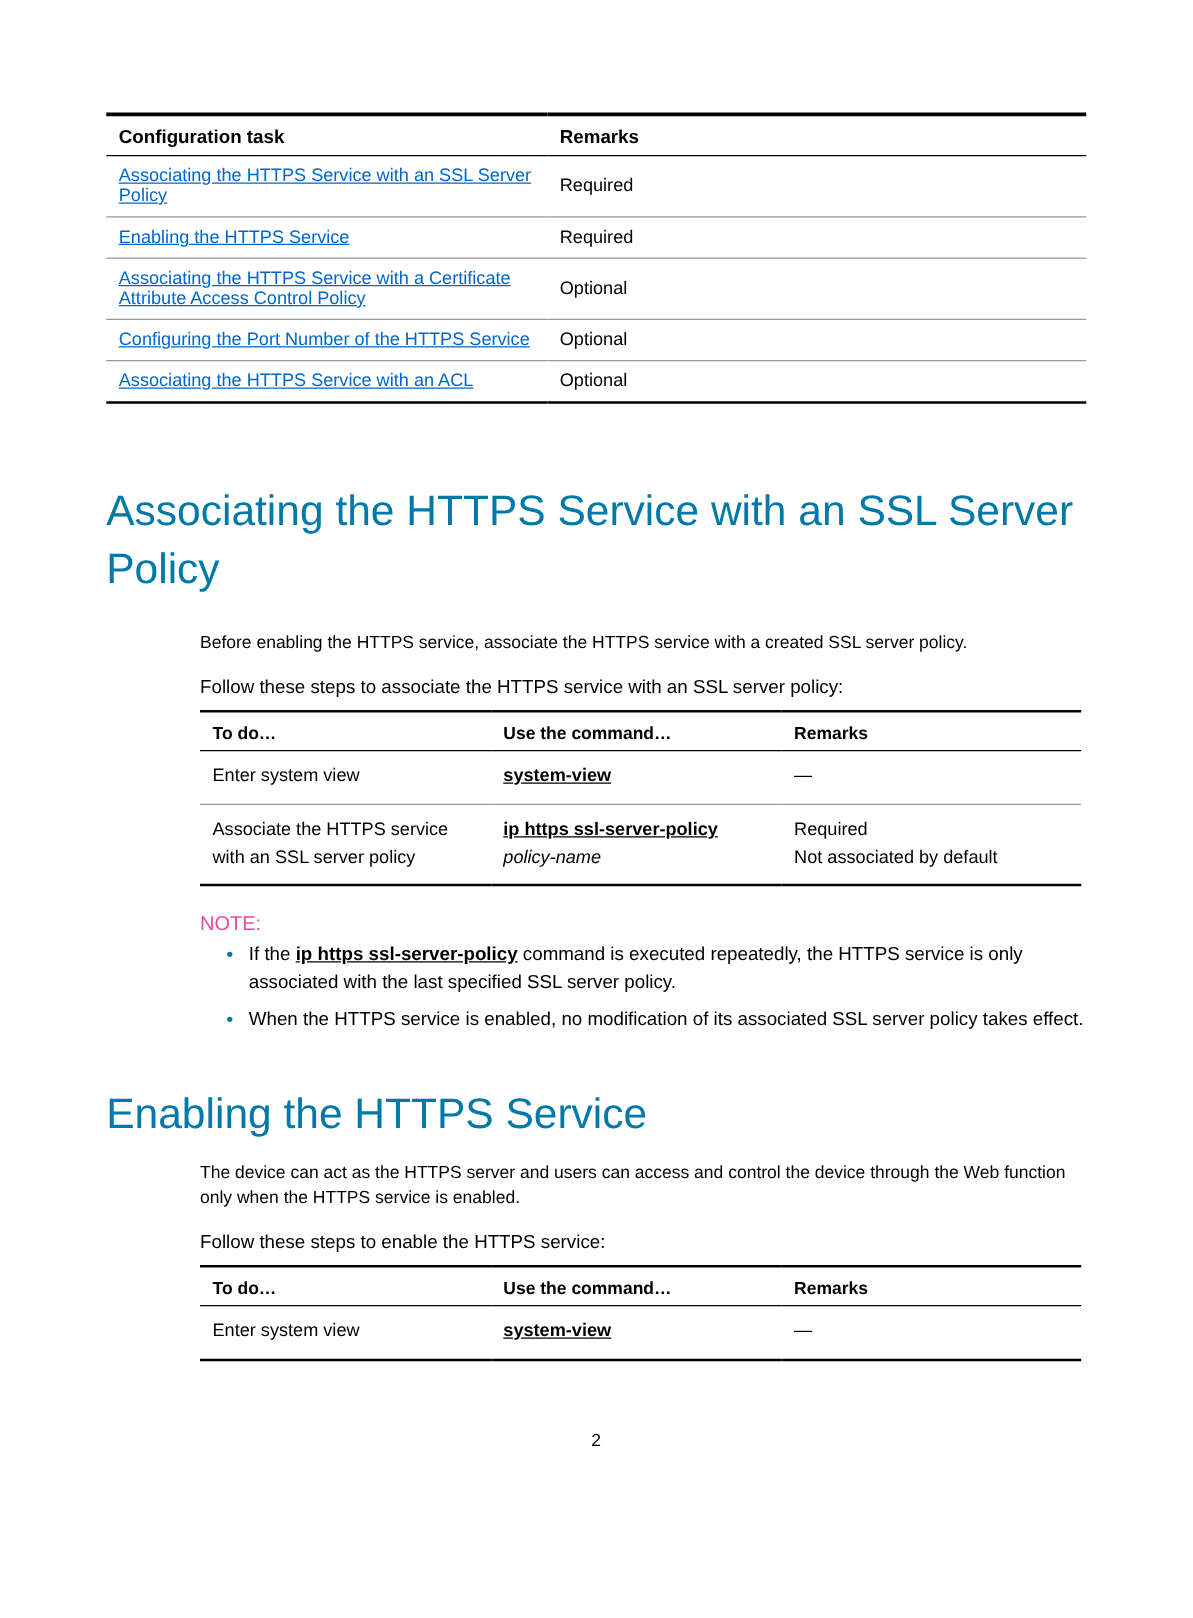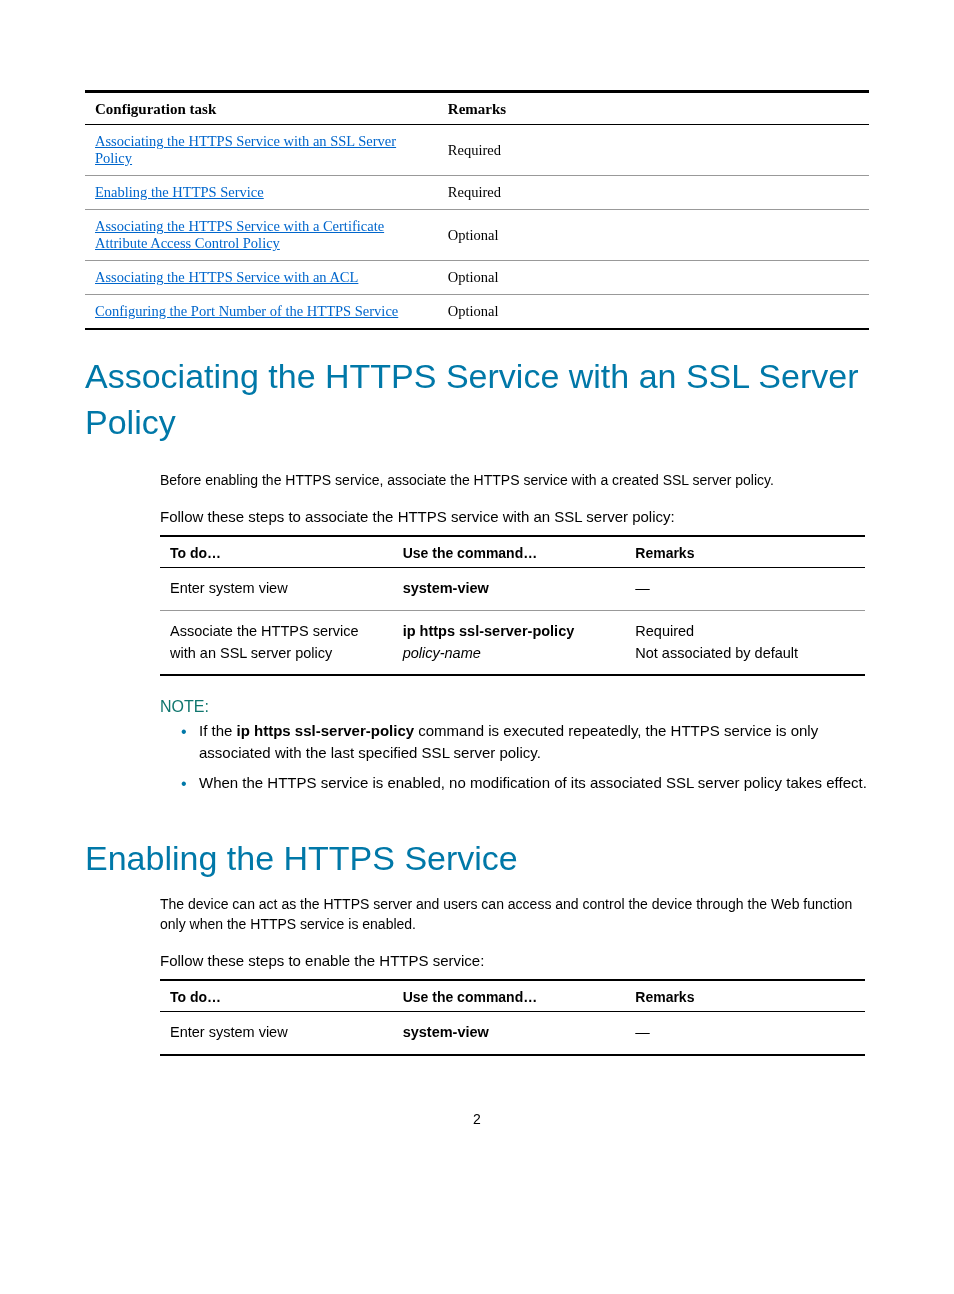--- a/index.html
+++ b/index.html
@@ -8,22 +8,21 @@
     background: #fff;
     width: 954px;
     margin: 0 auto;
     padding: 90px 85px 60px 85px;
     color: #000;
     font-size: 15px;
   }
   .config-table {
     width: 100%;
     border-collapse: collapse;
-    margin-bottom: 24px;
-    font-family: Liberation Serif, serif;
+    margin-bottom: 64px;
   }
   .config-table thead th {
     text-align: left;
     font-weight: bold;
     padding: 8px 10px 6px 10px;
     border-top: 3px solid #000;
     border-bottom: 1.5px solid #000;
     font-size: 15px;
   }
   .config-table tbody td {
@@ -83,25 +82,25 @@
   .steps-table tbody td {
     font-size: 14.5px;
     padding: 10px 10px;
     border-bottom: 1px solid #999;
     vertical-align: middle;
     line-height: 1.5;
   }
   .steps-table tbody tr:last-child td {
     border-bottom: 2px solid #000;
   }
-  .cmd-bold { font-weight: bold; }
+  .cmd-bold { font-weight: bold; text-decoration: underline; }
   .italic { font-style: italic; }
   
   .note-label {
-    color: #0f766e;
+    color: #ec4899;
     font-size: 16px;
     padding-left: 75px;
     margin-bottom: 4px;
   }
   .note-list {
     list-style: none;
     padding-left: 96px;
     margin-bottom: 10px;
   }
   .note-list li {
@@ -142,25 +141,25 @@
     </tr>
     <tr>
       <td><span class="link">Enabling the HTTPS Service</span></td>
       <td>Required</td>
     </tr>
     <tr>
       <td><span class="link">Associating the HTTPS Service with a Certificate Attribute Access Control Policy</span></td>
       <td>Optional</td>
     </tr>
     <tr>
+      <td><span class="link">Configuring the Port Number of the HTTPS Service</span></td>
+      <td>Optional</td>
+    </tr>
+    <tr>
       <td><span class="link">Associating the HTTPS Service with an ACL</span></td>
-      <td>Optional</td>
-    </tr>
-    <tr>
-      <td><span class="link">Configuring the Port Number of the HTTPS Service</span></td>
       <td>Optional</td>
     </tr>
   </tbody>
 </table>
 
 <h1 class="section-heading">Associating the HTTPS Service with an SSL Server Policy</h1>
 
 <p class="body-text">Before enabling the HTTPS service, associate the HTTPS service with a created SSL server policy.</p>
 <p class="intro-line">Follow these steps to associate the HTTPS service with an SSL server policy:</p>
 

